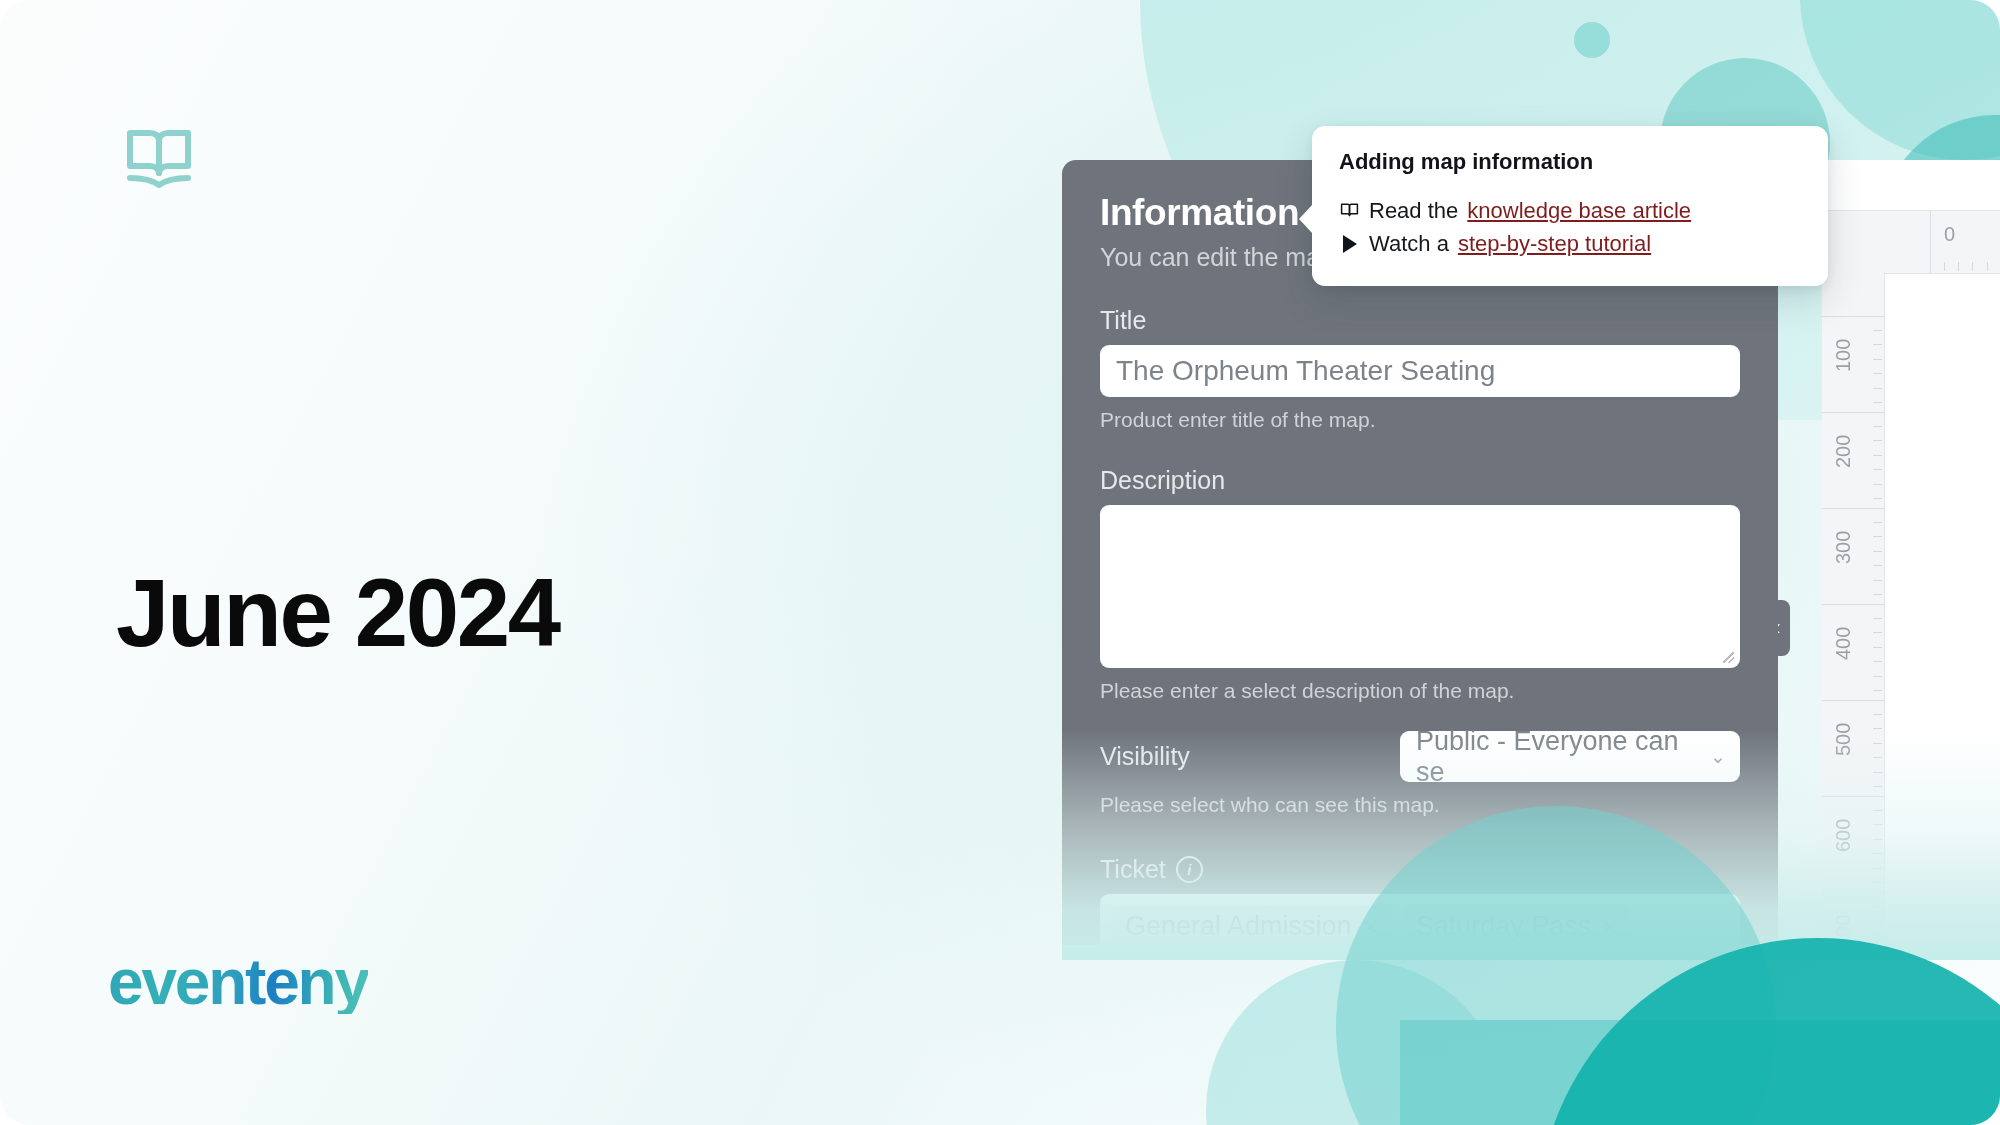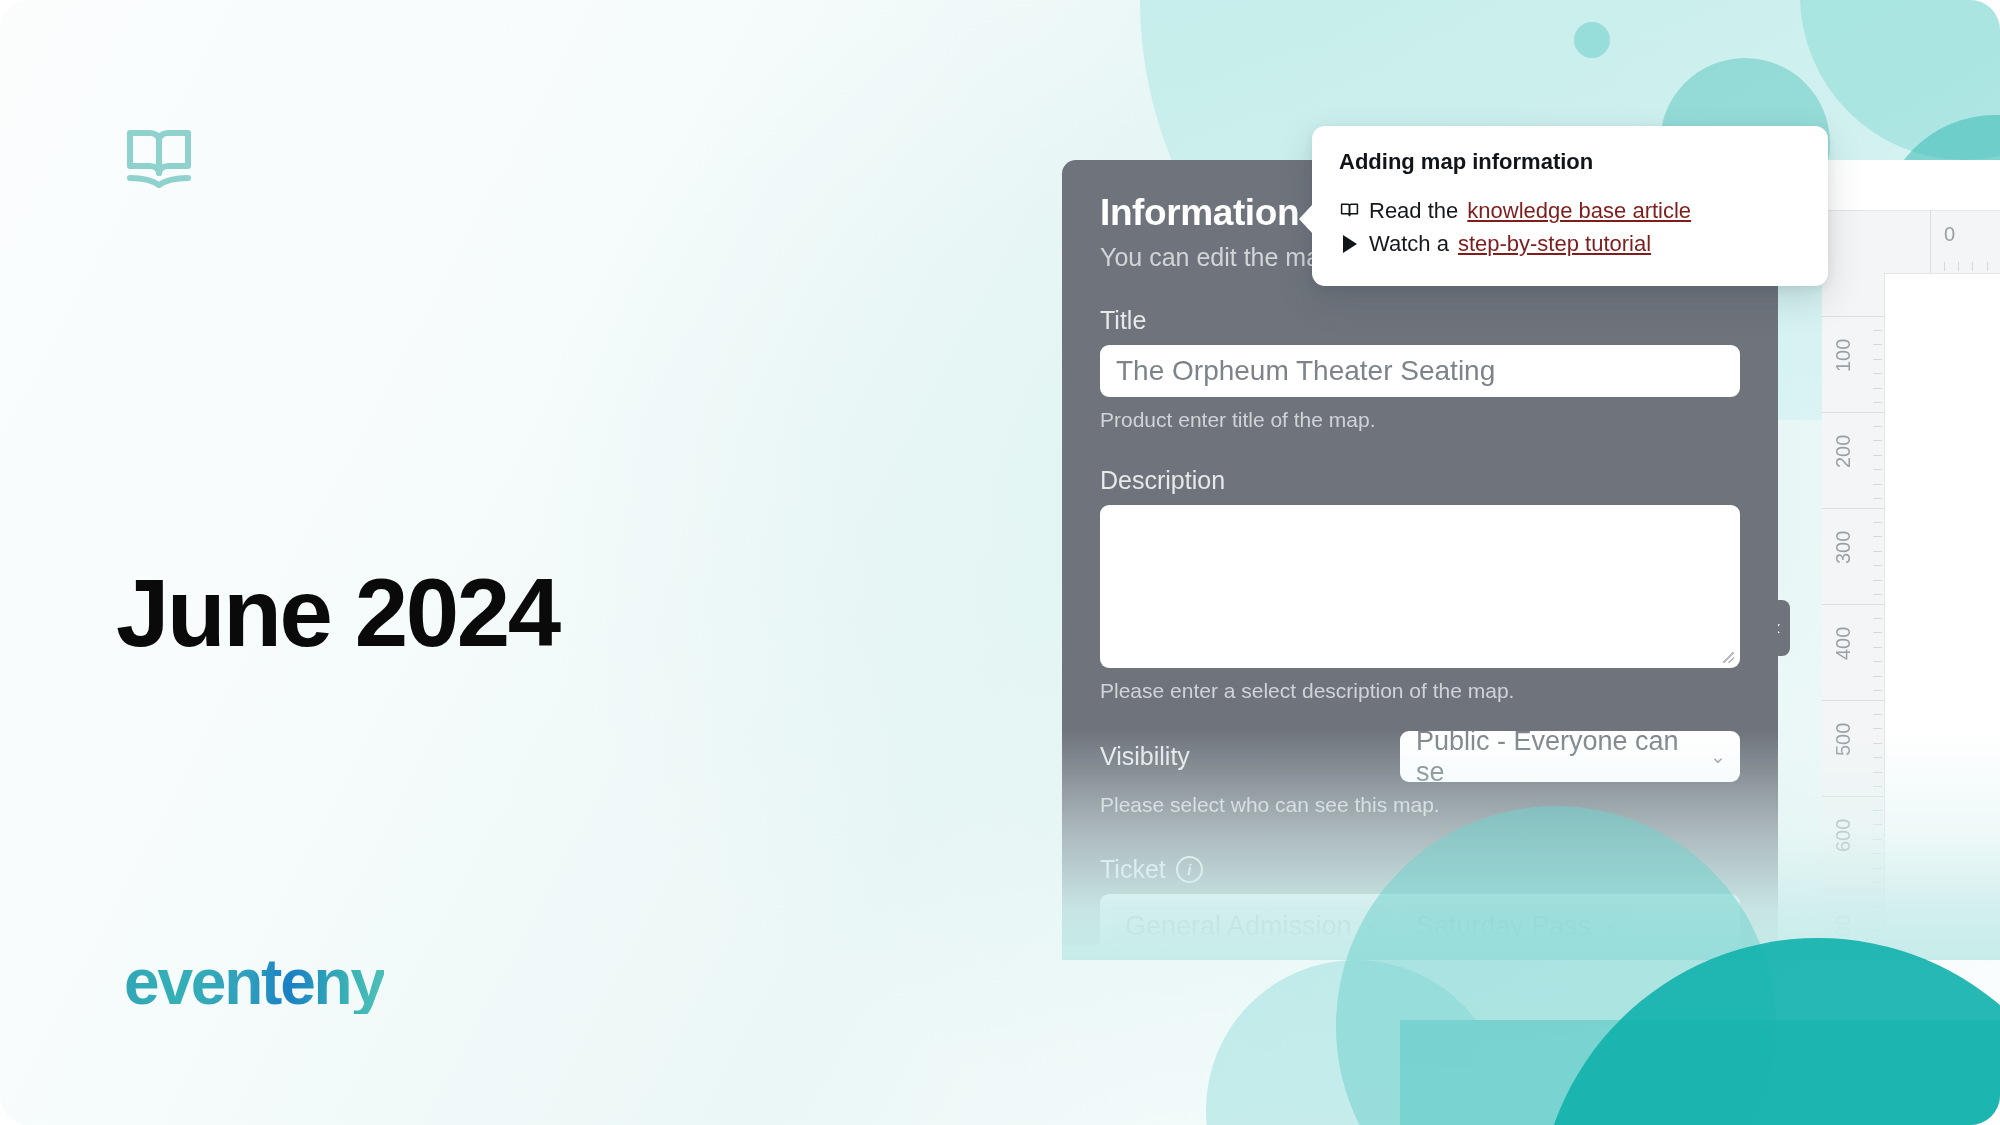--- a/index.html
+++ b/index.html
@@ -74,21 +74,21 @@
     font-size: 96px;
     font-weight: 700;
     color: #0a0a0a;
     letter-spacing: -2.4px;
     line-height: 1;
     white-space: nowrap;
   }
 
   .wordmark {
     position: absolute;
-    left: 124px; top: 950px;
+    left: 108px; top: 950px;
     font-size: 64px;
     font-weight: 700;
     letter-spacing: -2.2px;
     line-height: 1;
     background: linear-gradient(96deg, #2fa6b8 0%, #35b0b6 22%, #2f9fbe 48%, #1a7fc4 63%, #3ab3b4 86%, #4fc0b8 100%);
     -webkit-background-clip: text;
     background-clip: text;
     color: transparent;
     -webkit-text-fill-color: transparent;
   }

